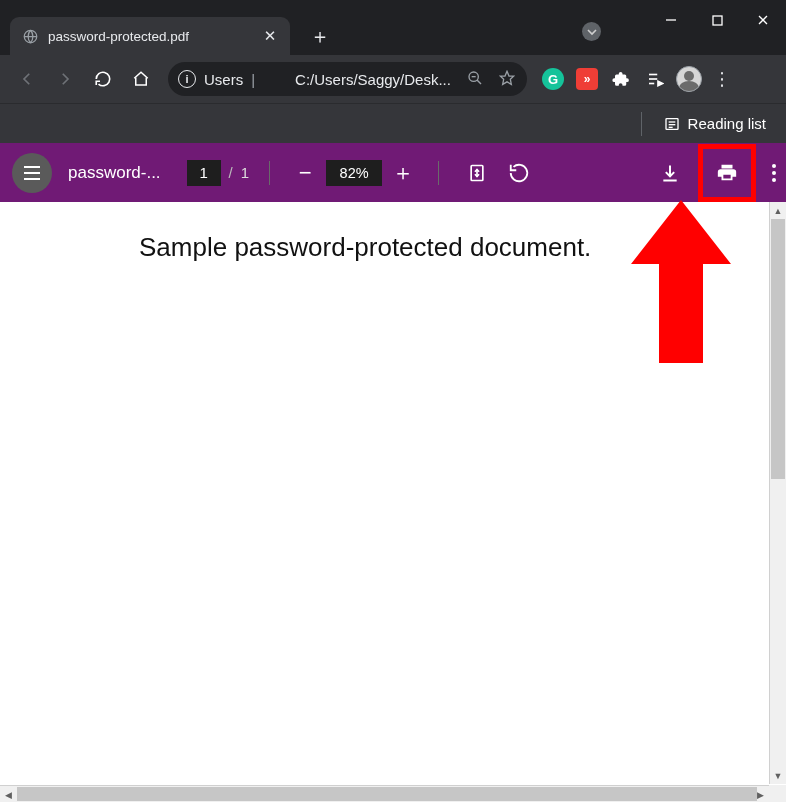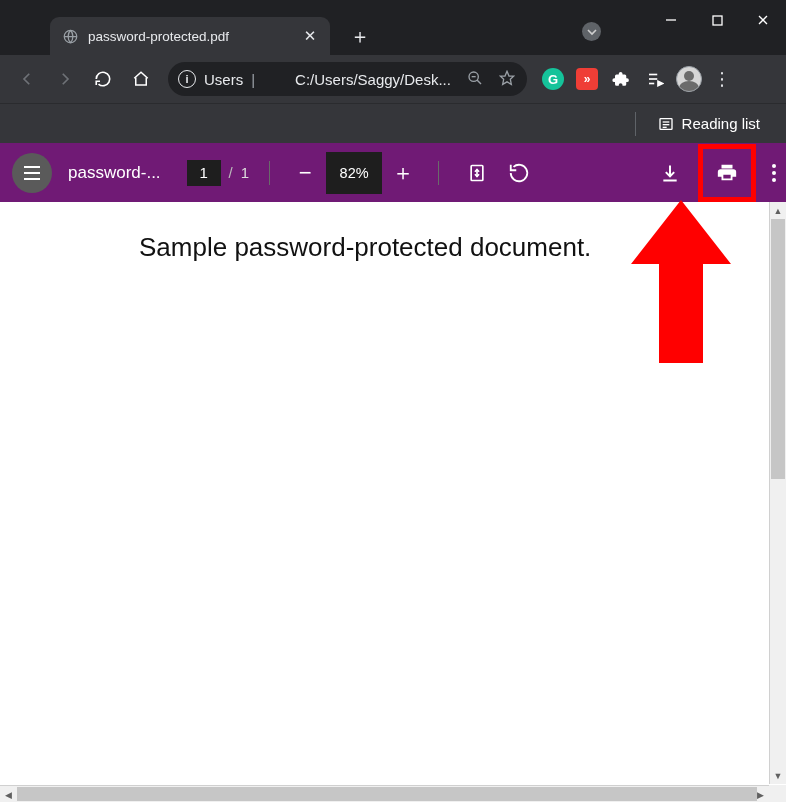--- a/index.html
+++ b/index.html
@@ -11,21 +11,20 @@
     overflow: hidden;
     position: relative;
   }
   
   .titlebar {
     background: #202124;
     height: 55px;
     display: flex;
     align-items: flex-end;
     position: relative;
-    padding-left: 40px;
   }
   .tab {
     display: flex;
     align-items: center;
     background: #35363a;
     border-radius: 9px 9px 0 0;
     height: 38px;
     margin-left: 10px;
     width: 280px;
     padding: 0 10px 0 12px;
@@ -103,21 +102,21 @@
   }
   .avatar::before{content:"";position:absolute;top:4px;width:10px;height:10px;border-radius:50%;background:#6b6b6b;}
   .avatar::after{content:"";position:absolute;bottom:-4px;width:20px;height:14px;border-radius:50% 50% 0 0;background:#6b6b6b;}
   .kebab { width:26px;color:#e8eaed;display:flex;align-items:center;justify-content:center;cursor:pointer;font-size:18px;letter-spacing:0;}
 
   
   .bookrow {
     background:#35363a;
     height:40px;
     display:flex;align-items:center;justify-content:flex-end;
-    padding-right:20px; gap:10px;
+    padding-right:14px; gap:10px;
     border-top:1px solid #2a2b2e;
   }
   .bookrow .divider{width:1px;height:24px;background:#5f6368;margin-right:6px;}
   .reading {
     display:flex;align-items:center;gap:8px;color:#fff;
     font-size:15px;cursor:pointer;padding:4px 6px;
   }
   .reading .ic{width:16px;height:16px;}
 
   
@@ -138,21 +137,21 @@
   .page-group{display:flex;align-items:center;gap:8px;margin-left:20px;}
   .page-input{
     width:34px;height:26px;background:#1e1e1e;color:#fff;
     text-align:center;border:none;font-size:15px;
   }
   .slash{color:#bbb;font-size:15px;}
   .total-pages{color:#ddd;font-size:15px;}
   .vsep{width:1px;height:24px;background:#6a6a6a;margin:0 14px;}
   .zoom-btn{width:30px;height:30px;display:flex;align-items:center;justify-content:center;color:#fff;cursor:pointer;font-size:22px;}
   .zoom-box{
-    width:56px;height:42px;background:#1e1e1e;color:#fff;
+    width:56px;height:26px;background:#1e1e1e;color:#fff;
     display:flex;align-items:center;justify-content:center;font-size:14.5px;
   }
   .tool-ic{width:36px;height:36px;display:flex;align-items:center;justify-content:center;color:#fff;cursor:pointer;}
   .pdf-right{position:absolute;right:10px;display:flex;align-items:center;gap:10px;}
   .print-highlight{
     border:5px solid #ff0000;
     padding:4px;
     display:flex;align-items:center;justify-content:center;
   }
   .kebab-v{display:flex;flex-direction:column;gap:3px;align-items:center;cursor:pointer;margin-left:6px;}

